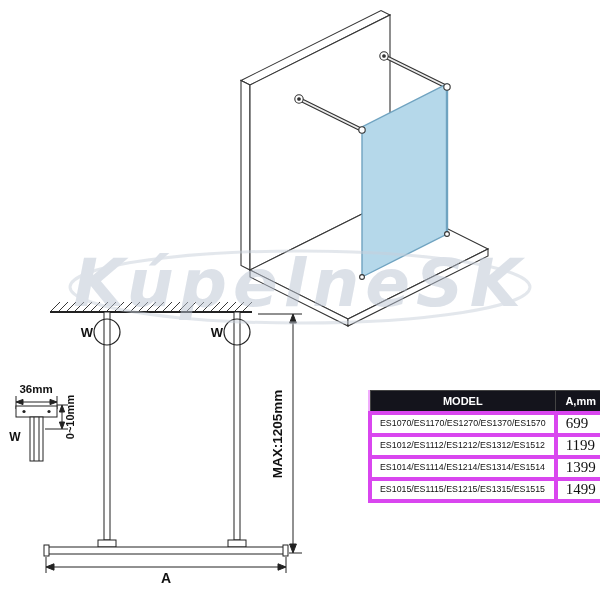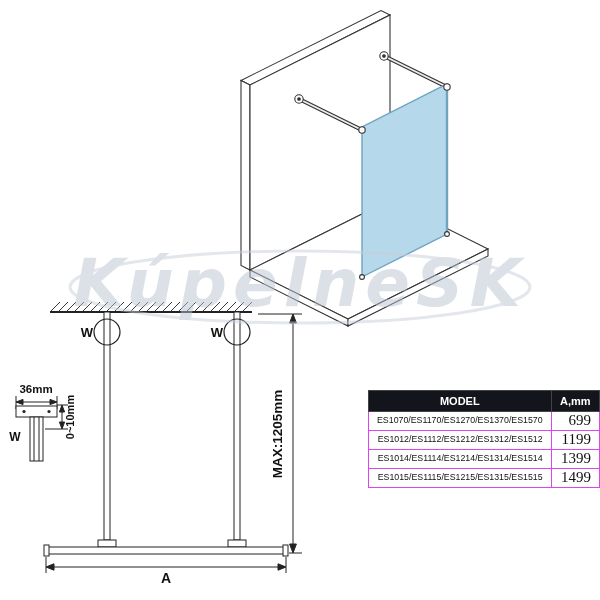--- a/index.html
+++ b/index.html
@@ -6,21 +6,21 @@
   .canvas{position:relative;width:600px;height:600px;background:#ffffff;overflow:hidden;
           font-family:"Liberation Sans",sans-serif;}
   .drawing{position:absolute;left:0;top:0;}
   
   .model-table-wrap{position:absolute;left:368px;top:390px;}
   table.model-table{border-collapse:collapse;background:#f0abfc;}
   table.model-table th{
     background:#14141c;color:#ffffff;font-weight:bold;font-size:11px;
     border:1px solid #444444;padding:3px 4px;height:14px;text-align:center;}
   table.model-table td{
-    border:1px solid #d946ef;color:#111111;text-align:right;
+    border:4px solid #d946ef;color:#111111;text-align:left;
     padding:0 8px;height:18px;line-height:1.05;background:#ffffff;}
   table.model-table td.model{width:164px;font-size:8.8px;}
   table.model-table td.num{width:50px;font-size:15px;font-family:Liberation Serif, serif;}
   svg text{font-family:"Liberation Sans",sans-serif;}
   .wm-text{font-family:"DejaVu Sans",sans-serif;font-style:italic;font-weight:bold;}
 </style>
 </head>
 <body>
 
 <div class="canvas">

